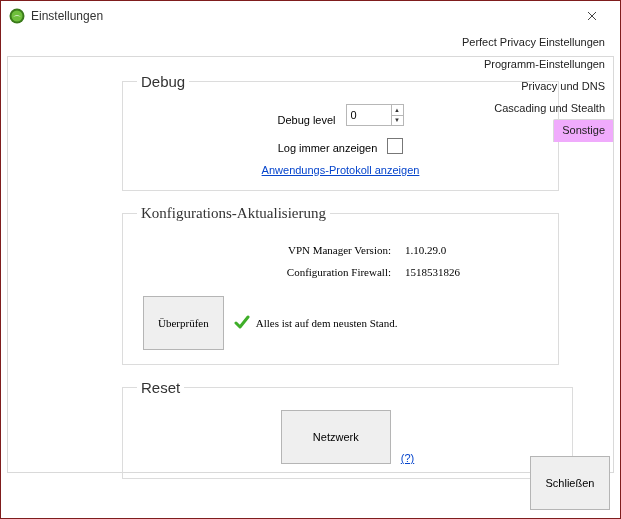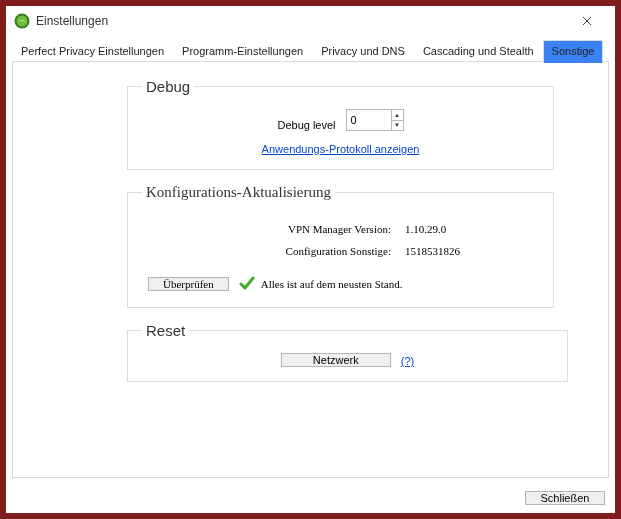--- a/index.html
+++ b/index.html
@@ -8,21 +8,21 @@
     font-family: "Segoe UI", Tahoma, sans-serif;
     font-size: 11px;
     background: #fff;
     color: #000;
     overflow: hidden;
   }
   .window {
     width: 621px; height: 519px;
     background: #fff;
     position: relative;
-    border: 6px solid #7f1d1d;
+    border: 1px solid #7f1d1d;
     box-sizing: border-box;
   }
   .titlebar {
     height: 30px;
     display: flex; align-items: center;
     padding: 0 8px;
   }
   .titlebar .app-icon {
     width: 16px; height: 16px;
     margin-right: 6px;
@@ -37,39 +37,40 @@
     display: flex; align-items: center; justify-content: center;
     font-size: 14px; color: #555;
   }
 
   .tabbar {
     display: flex;
     align-items: flex-end;
     padding: 0 6px;
     height: 26px;
     position: relative;
+    flex-direction: column;
   }
   .tabbar-line {
     position: absolute;
     left: 6px; right: 6px; bottom: 0;
     height: 1px; background: #d9d9d9;
   }
   .tab {
     padding: 4px 8px 5px 8px;
     font-size: 11px;
     color: #222;
     border: 1px solid transparent;
     border-bottom: none;
     position: relative;
     z-index: 1;
     cursor: default;
   }
   .tab.active {
     border-color: #d9d9d9;
-    background: #3b82f6;
+    background: #f0abfc;
     border-top-left-radius: 2px;
     border-top-right-radius: 2px;
     padding-bottom: 6px;
     margin-bottom: -1px;
     z-index: 2;
   }
 
   .tabpanel {
     border: 1px solid #d9d9d9;
     margin: 0 6px 6px 6px;
@@ -145,21 +146,21 @@
     column-gap: 14px;
     justify-content: center;
     margin: 8px 0 18px 0;
   }
   .kv .k { text-align: right; }
   .kv .v { text-align: left; }
 
   button.btn {
     font-family: inherit;
     font-size: 11px;
-    padding: 0 14px;
+    padding: 20px 14px;
     background: #efefef;
     border: 1px solid #b5b5b5;
     min-width: 80px;
     cursor: default;
   }
 
   .check-icon { margin: 0 6px 0 10px; }
 
   .footer {
     position: absolute;
@@ -205,33 +206,37 @@
         <span class="label">Debug level</span>
         <span class="spinner">
           <input type="text" value="0" style="">
           <span class="steppers">
             <span class="step">▲</span>
             <span class="step">▼</span>
           </span>
         </span>
       </div>
 
+      <div class="row center gap" style="margin-bottom:10px;">
+        <span class="label">Log immer anzeigen</span>
+        <span class="checkbox"></span>
+      </div>
 
       <div class="row center">
         <a href="#" class="link">Anwendungs-Protokoll anzeigen</a>
       </div>
     </fieldset>
 
     <fieldset class="group" style="margin-left:90px; margin-right:30px;font-family:Liberation Serif, serif;">
       <legend>Konfigurations-Aktualisierung</legend>
 
       <div class="kv">
         <div class="k">VPN Manager Version:</div>
         <div class="v">1.10.29.0</div>
-        <div class="k">Configuration Sonstige:</div>
+        <div class="k">Configuration Firewall:</div>
         <div class="v">1518531826</div>
       </div>
 
       <div class="row" style="align-items:center; padding-left:6px;">
         <button class="btn">Überprüfen</button>
         <span class="check-icon">
           <svg width="16" height="16" viewBox="0 0 16 16">
             <path d="M2 9 L6 13 L14 3" fill="none" stroke="#3fae29" stroke-width="3" stroke-linecap="round" stroke-linejoin="round"></path>
           </svg>
         </span>

